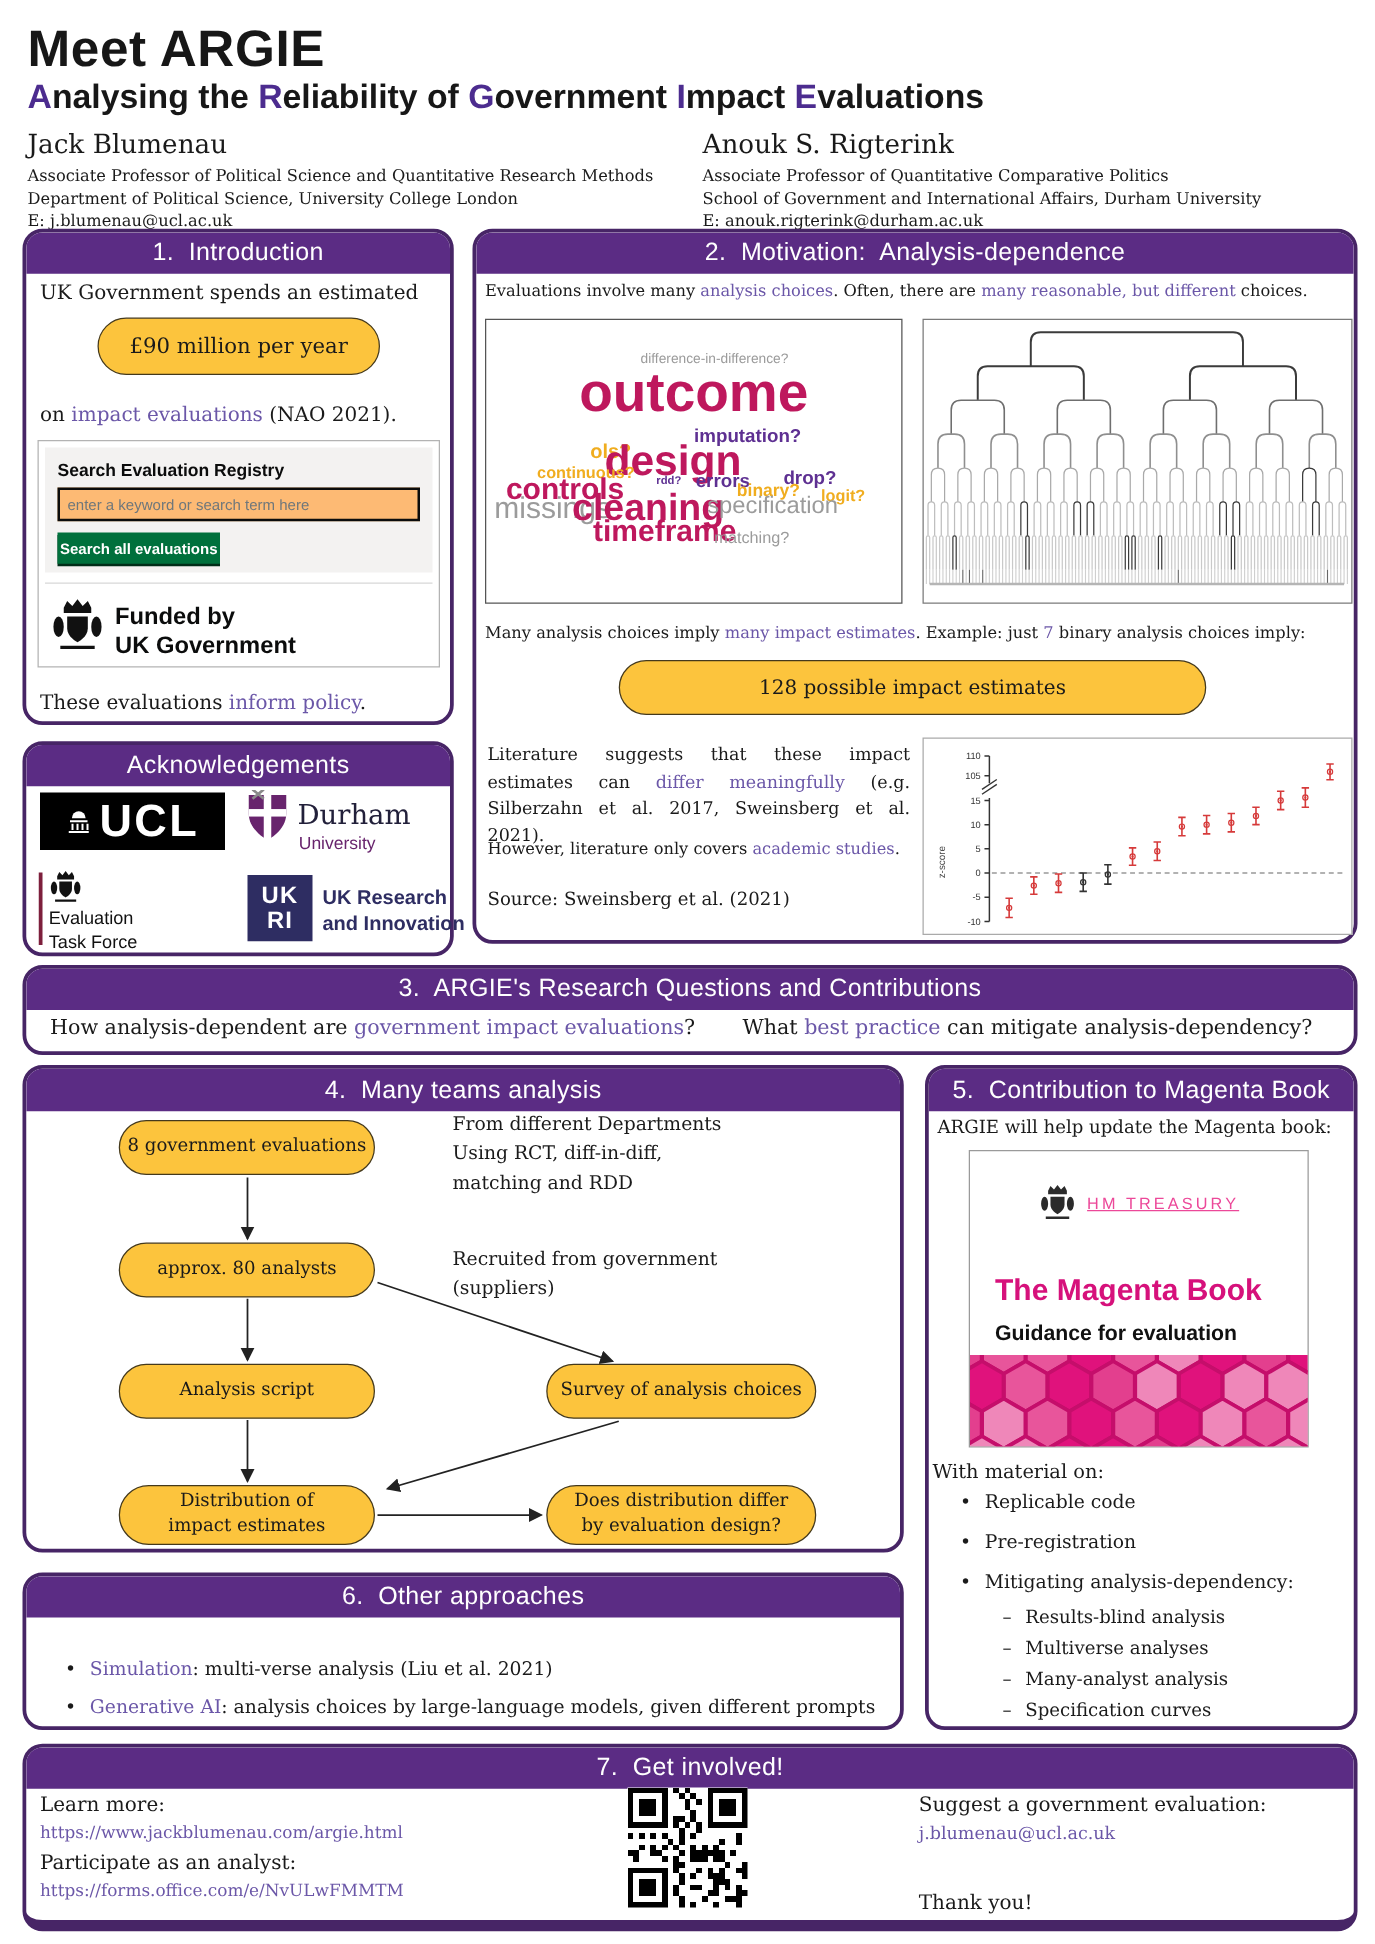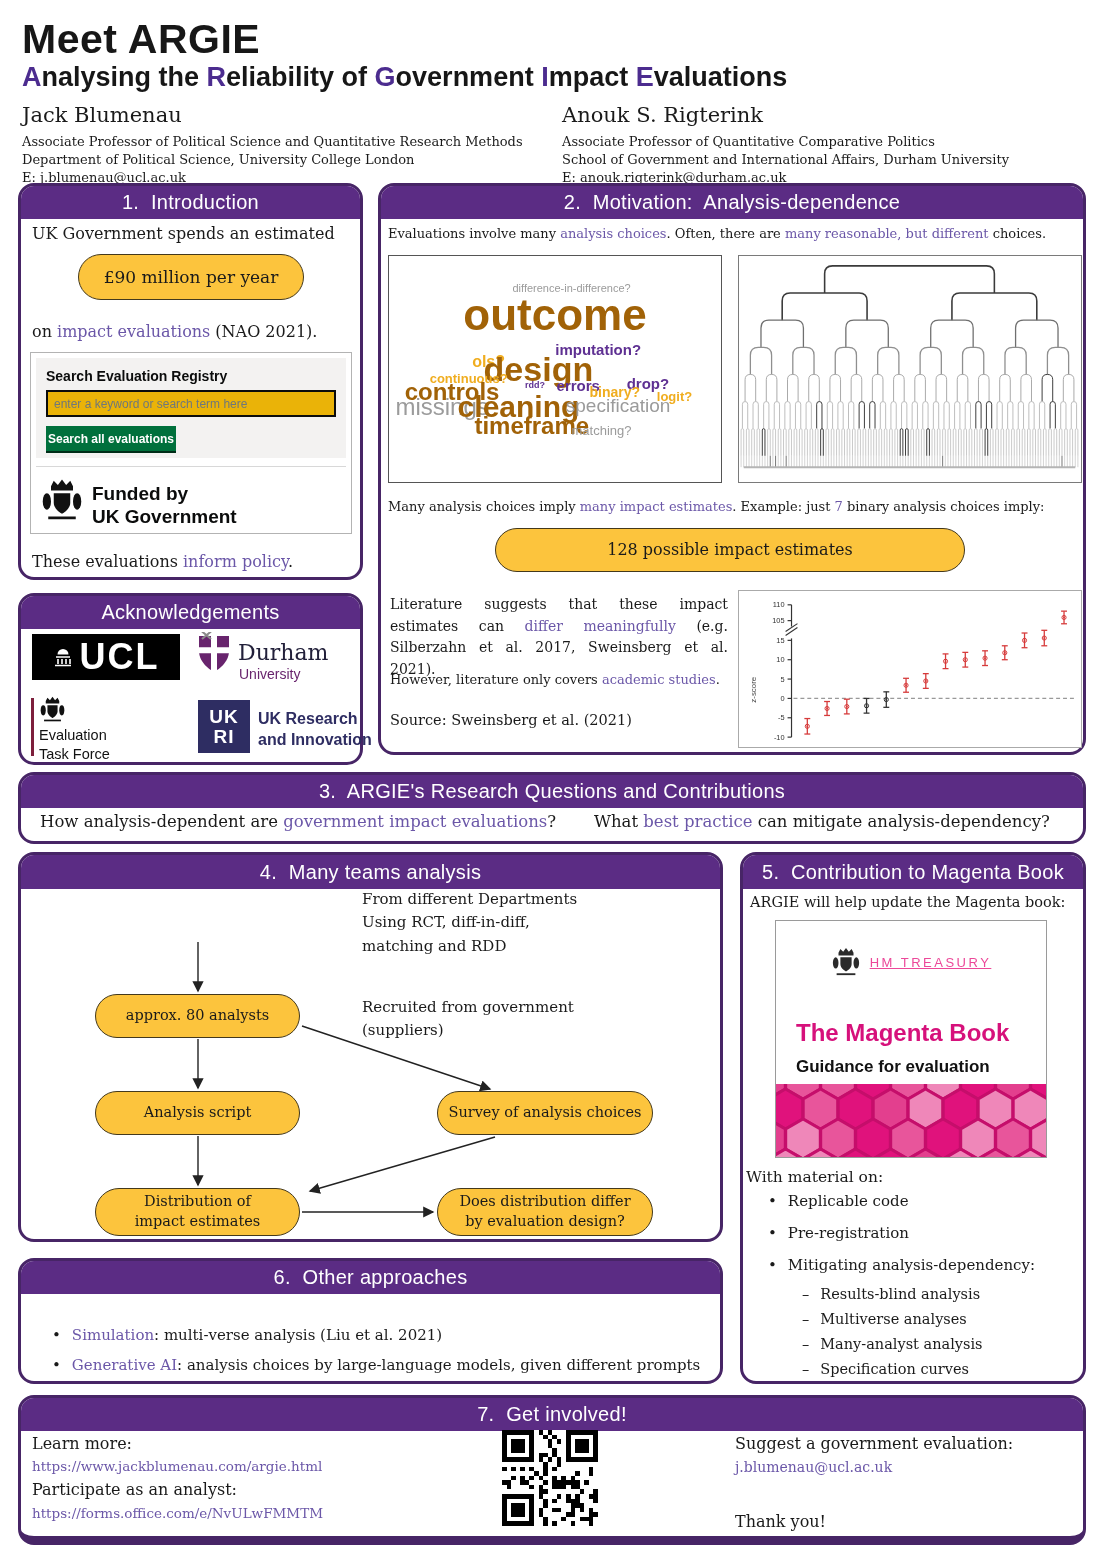--- a/index.html
+++ b/index.html
@@ -20,32 +20,32 @@
         display:flex;align-items:center;justify-content:center;text-align:center;
         font-family:"DejaVu Serif",serif;white-space:pre-line;box-sizing:border-box;line-height:1.35;}
   .figbox{position:absolute;border:1.5px solid #555;background:#fff;box-sizing:border-box;}
   .title{font-weight:bold;font-size:41px;color:#171717;letter-spacing:.5px;}
   .subtitle{font-weight:bold;font-size:27px;color:#171717;}
   .subtitle .acc{color:#4c2c8f;}
   .aname{font-size:21px;}
   .aline{font-size:13px;line-height:18px;white-space:nowrap;}
   .wc{position:absolute;transform:translate(-50%,-50%);font-family:"Liberation Sans",sans-serif;
       white-space:nowrap;line-height:1;}
-  .wc-black{color:#a16207;font-weight:bold;}
+  .wc-black{color:#be185d;font-weight:bold;}
   .wc-gray{color:#9b9b9b;}
   .wc-purple{color:#5e3092;font-weight:bold;}
   .wc-gold{color:#f0ad1f;font-weight:bold;}
   .bullet::before{content:"•";margin-right:11px;}
   .dash::before{content:"–";margin-right:11px;}
   .qsz{font-size:16.5px;}
   .regpanel{position:absolute;background:#f3f2f1;}
   .gbtn{position:absolute;background:#00703c;color:#fff;font-family:"Liberation Sans",sans-serif;
         font-size:12px;font-weight:bold;display:flex;align-items:center;justify-content:center;
         box-shadow:0 2px 0 #002d18;}
-  .ginput{position:absolute;border:2px solid #0b0c0c;background:#eab308;box-sizing:border-box;
+  .ginput{position:absolute;border:2px solid #0b0c0c;background:#fdba74;box-sizing:border-box;
           font-family:"Liberation Sans",sans-serif;font-size:12px;color:#505a5f;padding:0 6px;}
   .ginput::placeholder{color:#6f777b;}
 </style>
 </head>
 <body>
 
 <svg width="0" height="0" style="position:absolute" aria-hidden="true">
   <defs>
     <symbol id="crest" viewBox="0 0 32 32">
       <g fill="currentColor">
@@ -555,20 +555,21 @@
     </defs>
     <g stroke="#222" stroke-width="1.4" fill="none" marker-end="url(#ah)">
       <line x1="180" y1="90" x2="180" y2="139"></line>
       <line x1="180" y1="187" x2="180" y2="236"></line>
       <line x1="180" y1="284" x2="180" y2="333"></line>
       <line x1="284" y1="174" x2="472" y2="237"></line>
       <line x1="477" y1="285" x2="292" y2="339"></line>
       <line x1="284" y1="360" x2="415" y2="360"></line>
     </g>
   </svg>
+  <div class="pill" style="left:95px;top:896px;width:205px;height:44px;font-size:14.5px;">8 government evaluations</div>
   <div class="t" style="left:362px;top:888px;font-size:15px;line-height:1.55;white-space:pre-line;">From different Departments
 Using RCT, diff-in-diff,
 matching and RDD</div>
   <div class="pill" style="left:95px;top:994px;width:205px;height:44px;font-size:14.5px;">approx. 80 analysts</div>
   <div class="t" style="left:362px;top:996px;font-size:15px;line-height:1.55;white-space:pre-line;">Recruited from government
 (suppliers)</div>
   <div class="pill" style="left:95px;top:1091px;width:205px;height:44px;font-size:14.5px;">Analysis script</div>
   <div class="pill" style="left:95px;top:1188px;width:205px;height:48px;font-size:14.5px;">Distribution of
 impact estimates</div>
   <div class="pill" style="left:437px;top:1091px;width:216px;height:44px;font-size:14.5px;">Survey of analysis choices</div>

